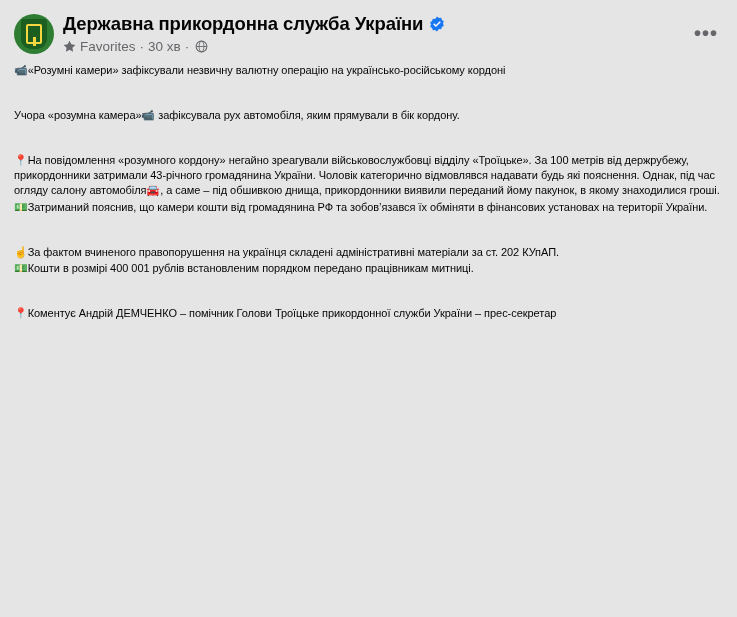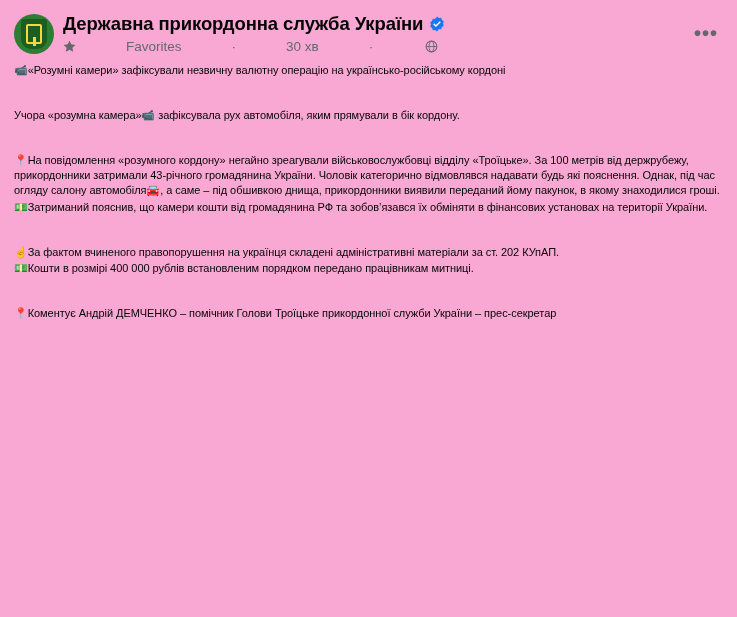--- a/index.html
+++ b/index.html
@@ -5,21 +5,21 @@
   * { box-sizing: border-box; }
   html, body {
     margin: 0;
     padding: 0;
     background: #ffffff;
     font-family: "Liberation Sans", sans-serif;
   }
   .post {
     width: 737px;
     min-height: 617px;
-    background: #f9a8d4;
+    background: #e5e5e5;
     padding: 10px 14px 0 14px;
     position: relative;
   }
   .post-header {
     display: flex;
     align-items: flex-start;
     padding: 2px 0 6px 0;
     position: relative;
   }
   .avatar {
@@ -83,21 +83,20 @@
     height: 16px;
     margin-left: 6px;
     flex: 0 0 auto;
   }
   .meta-row {
     display: flex;
     align-items: center;
     margin-top: 4px;
     color: #65676b;
     font-size: 13.5px;
-    gap: 46px;
   }
   .meta-row .star-icon {
     width: 13px;
     height: 13px;
     margin-right: 4px;
     display: inline-block;
   }
   .meta-sep {
     margin: 0 4px;
   }
@@ -176,17 +175,17 @@
       <span>•••</span>
     </div>
   </div>
 
   <div class="post-body">
     <p class="para">📹«Розумні камери» зафіксували незвичну валютну операцію на українсько-російському кордоні</p>
     <p class="para gap">Учора «розумна камера»📹 зафіксувала рух автомобіля, яким прямували в бік кордону.</p>
     <p class="para gap">📍На повідомлення «розумного кордону» негайно зреагували військовослужбовці відділу «Троїцьке». За 100 метрів від держрубежу, прикордонники затримали 43-річного громадянина України. Чоловік категорично відмовлявся надавати будь які пояснення. Однак, під час огляду салону автомобіля🚘, а саме – під обшивкою днища, прикордонники виявили переданий йому пакунок, в якому знаходилися гроші.</p>
     <p class="para">💵Затриманий пояснив, що камери кошти від громадянина РФ та зобов’язався їх обміняти в фінансових установах на території України.</p>
     <p class="para gap">☝️За фактом вчиненого правопорушення на українця складені адміністративні матеріали за ст. 202 КУпАП.</p>
-    <p class="para">💵Кошти в розмірі 400 000 рублів встановленим порядком передано працівникам митниці.</p>
+    <p class="para">💵Кошти в розмірі 400 001 рублів встановленим порядком передано працівникам митниці.</p>
     <p class="para gap">📍Коментує Андрій ДЕМЧЕНКО – помічник Голови Троїцьке прикордонної служби України – прес-секретар</p>
   </div>
 
 </div>
 
 </body></html>

